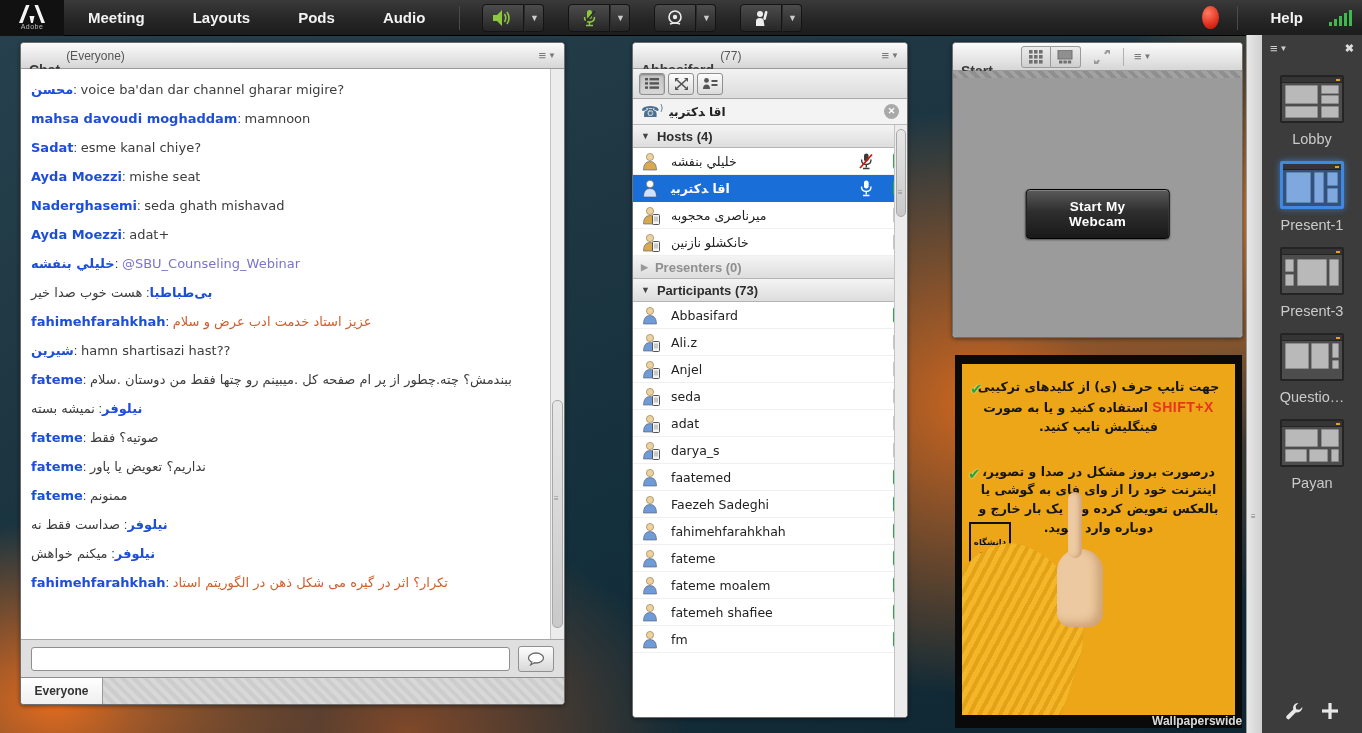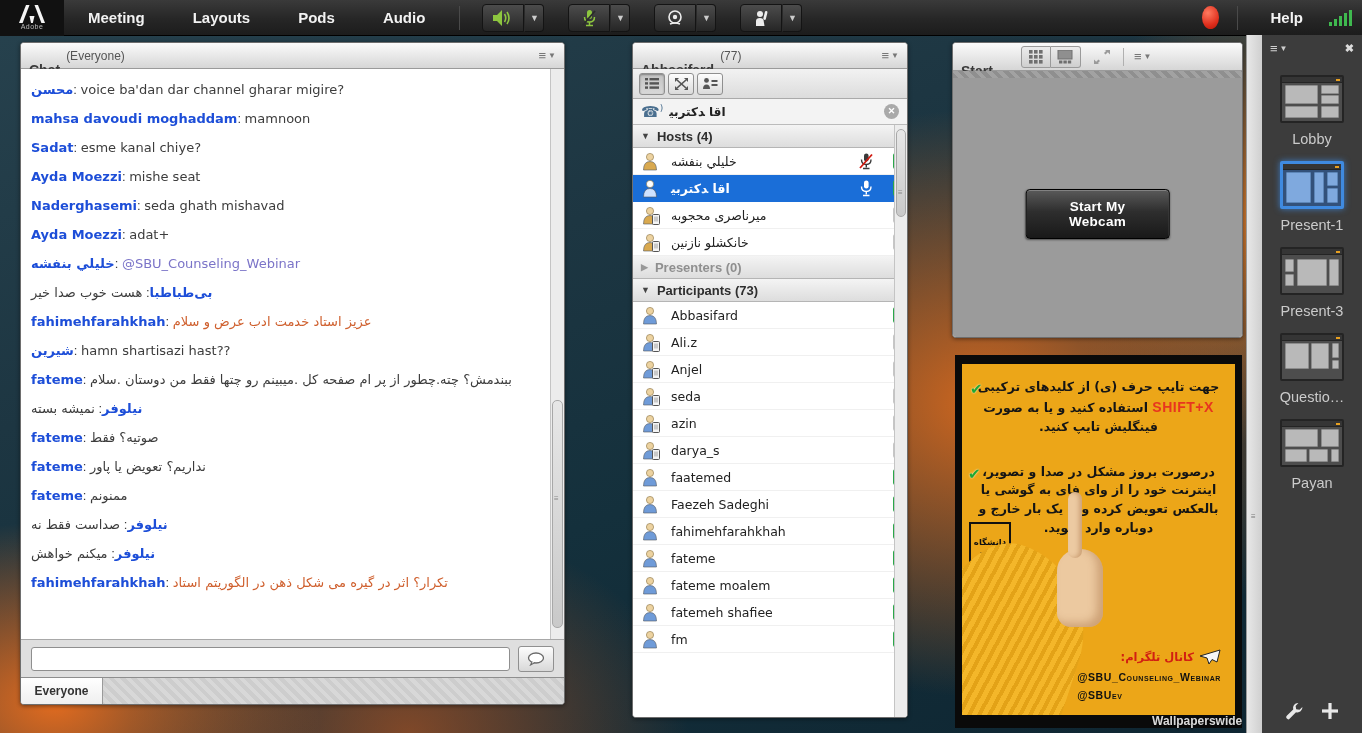--- a/index.html
+++ b/index.html
@@ -422,21 +422,21 @@
         <span class="aname fa">seda</span>
         <span class="pill gray"></span>
       </div>
       <div class="att-row">
         <span style="width: 20px; height: 19px;"><svg width="20" height="19" viewBox="0 0 20 19">
             <circle cx="9" cy="5" r="3.6" fill="#ecd2a0" stroke="#8a7040" stroke-width=".6"></circle>
             <path d="M2.5 18 Q2.5 9.5 9 9.5 Q15.5 9.5 15.5 18 Z" fill="#6f9bd8" stroke="#53585e" stroke-width=".6"></path>
             <rect x="11.5" y="8.5" width="7" height="10" rx="1" fill="#f4f4f4" stroke="#555" stroke-width="1"></rect>
             <rect x="13" y="10.5" width="4" height="5" fill="#c9c9c9"></rect>
           </svg></span>
-        <span class="aname fa">azin</span>
+        <span class="aname fa">adat</span>
         <span class="pill gray"></span>
       </div>
       <div class="att-row">
         <span style="width: 20px; height: 19px;"><svg width="20" height="19" viewBox="0 0 20 19">
             <circle cx="9" cy="5" r="3.6" fill="#ecd2a0" stroke="#8a7040" stroke-width=".6"></circle>
             <path d="M2.5 18 Q2.5 9.5 9 9.5 Q15.5 9.5 15.5 18 Z" fill="#6f9bd8" stroke="#53585e" stroke-width=".6"></path>
             <rect x="11.5" y="8.5" width="7" height="10" rx="1" fill="#f4f4f4" stroke="#555" stroke-width="1"></rect>
             <rect x="13" y="10.5" width="4" height="5" fill="#c9c9c9"></rect>
           </svg></span>
         <span class="aname fa">darya_s</span>
@@ -555,30 +555,20 @@
       <span>جهت تایپ حرف (ی) از کلیدهای ترکیبی </span><span class="shiftx">SHIFT+X</span><span> استفاده کنید و یا به صورت فینگلیش تایپ کنید.</span>
     </div>
     <div class="tip tip2">
       <span class="chk">✔</span>
       <span>درصورت بروز مشکل در صدا و تصویر، اینترنت خود را از وای فای به گوشی یا بالعکس تعویض کرده و یا یک بار خارج و دوباره وارد شوید.</span>
     </div>
     <div id="stamp" class="fa">دانشگاه شهید بهشتی</div>
     <div class="sleeve"></div>
     <div class="handskin"></div>
     <div class="finger"></div>
-    <div id="tg">
-      <div class="tg-label">
-        <svg width="22" height="16" viewBox="0 0 22 16">
-          <path d="M21 1 L1 7 L8 9 L10 15 L13 10.5 L18 13 Z" fill="#f6f6f6" stroke="#222" stroke-width="1"></path>
-        </svg>
-        <span>کانال تلگرام:</span>
-      </div>
-      <div class="tg-line">@SBU_Counseling_Webinar</div>
-      <div class="tg-line">@SBUev</div>
-    </div>
   </div>
 </div>
 
 <div id="watermark">Wallpaperswide</div>
 
 <div id="divider">
   <div class="grip" style="top:480px; left:4px; color:#777;">≡</div>
 </div>
 
 <div id="sidebar">

